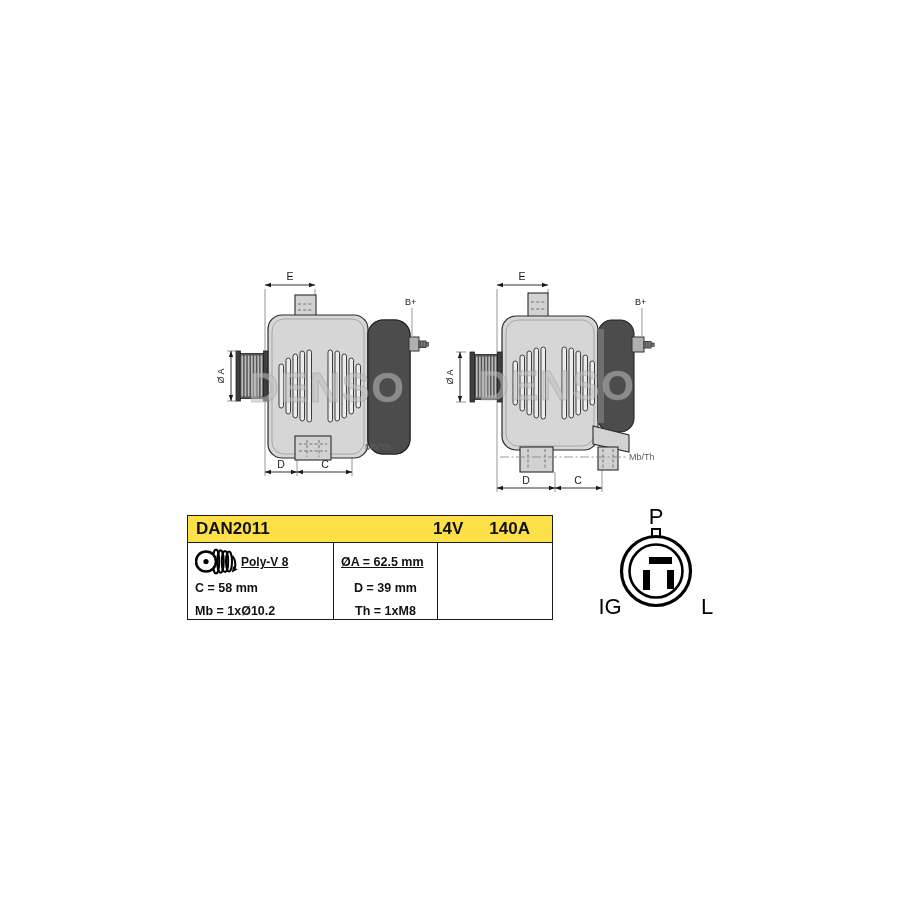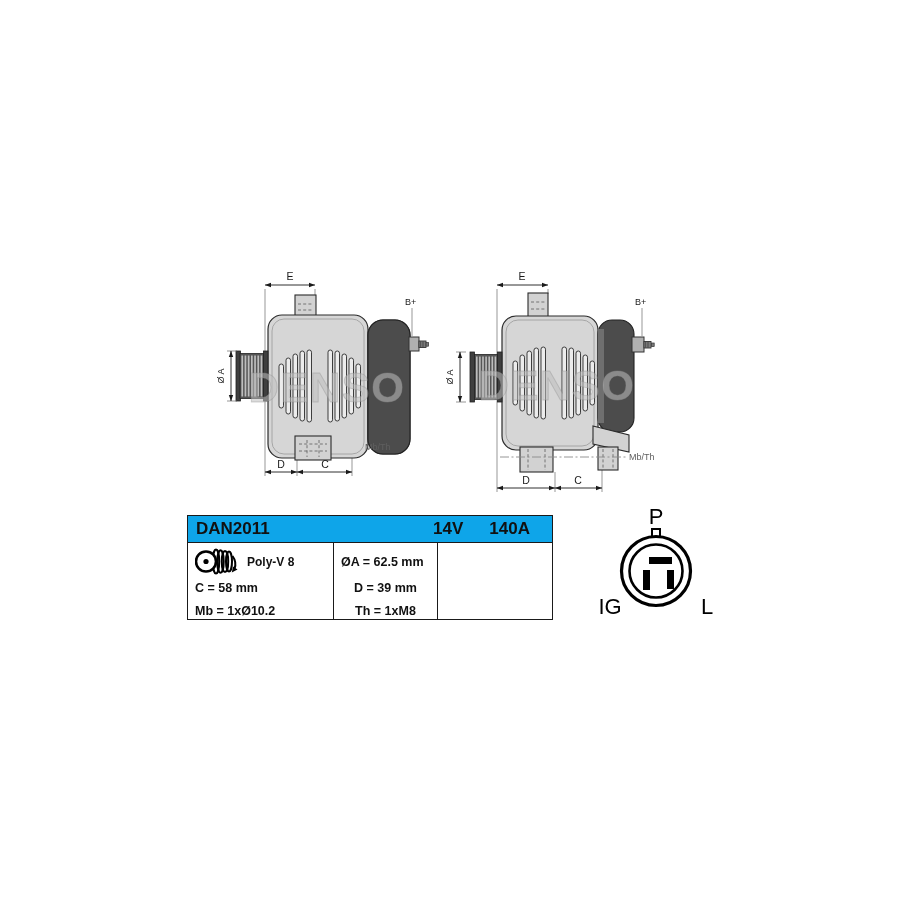--- a/index.html
+++ b/index.html
@@ -29,31 +29,31 @@
   .flange{fill:#3f3f3f;stroke:#222;stroke-width:0.8;}
   .pulley-base{fill:#555;stroke:#222;stroke-width:0.8;}
   [data-name="vent-slots"] rect{fill:#ececec;stroke:#3d3d3d;stroke-width:1;}
   [data-name="pulley-ribs"] rect{fill:#bdbdbd;stroke:none;}
   .wm{font-size:42px;font-weight:bold;letter-spacing:1.5px;fill:#bfbfbf;fill-opacity:0.55;
       stroke:#8f8f8f;stroke-opacity:0.38;stroke-width:0.9;}
 
   
   .spec-table{position:absolute;left:187px;top:515px;width:366px;height:105px;
               border:1.6px solid #1a1a1a;box-sizing:border-box;background:#fff;}
-  .spec-header{height:27px;background:#0ea5e9;border-bottom:1.6px solid #1a1a1a;
+  .spec-header{height:27px;background:#fde047;border-bottom:1.6px solid #1a1a1a;
                display:flex;align-items:center;box-sizing:border-box;}
   .spec-part{font-size:17px;font-weight:bold;padding-left:8px;flex:1;}
   .spec-ratings{display:flex;gap:26px;padding-right:22px;font-size:17px;font-weight:bold;}
   .spec-body{display:flex;height:76px;}
   .spec-col{box-sizing:border-box;padding:4px 7px;display:flex;flex-direction:column;}
   .spec-col.c1{width:146px;border-right:1.6px solid #1a1a1a;}
   .spec-col.c2{width:104px;border-right:1.6px solid #1a1a1a;text-align:center;}
   .spec-col.c3{flex:1;}
   .cell{font-size:12.5px;font-weight:bold;line-height:23px;white-space:nowrap;}
-  .cell.first{height:30px;line-height:30px;display:flex;align-items:center;gap:6px;}
+  .cell.first{height:30px;line-height:30px;display:flex;align-items:center;text-decoration:underline;}
   .pulley-label{font-size:12px;font-weight:600;}
 
   
   .connector{position:absolute;left:595px;top:500px;}
   .conn-text{font-size:22px;font-weight:500;fill:#000;}
 </style>
 </head>
 <body>
 
 <div class="page" data-name="denso-alternator-spec-sheet">

